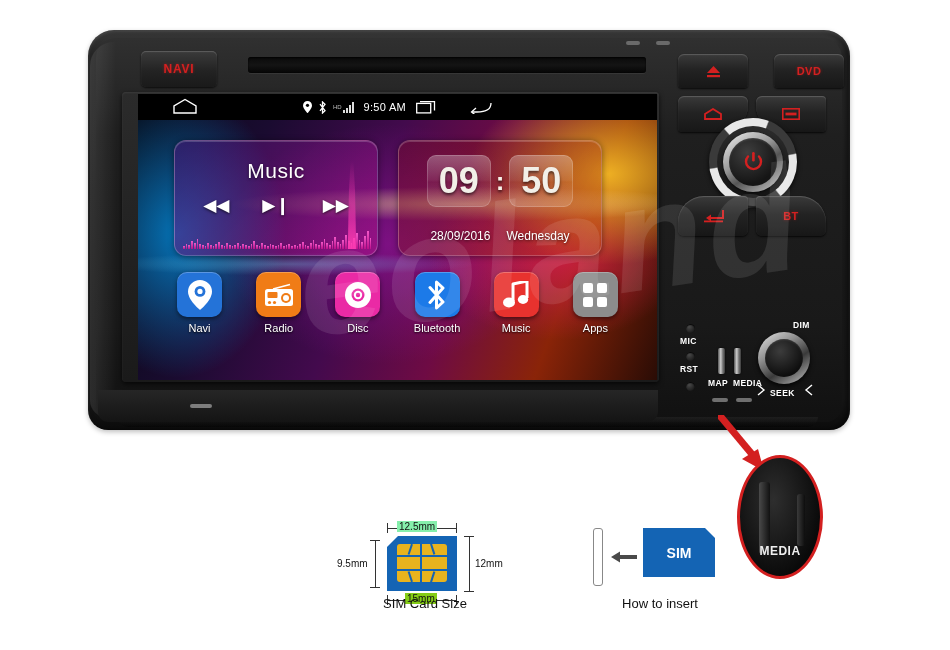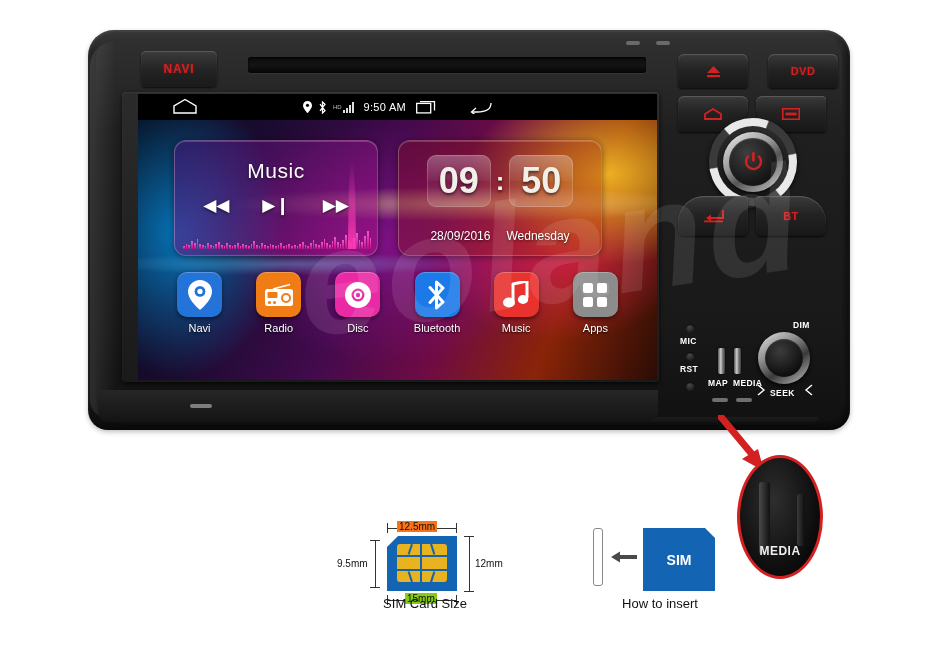--- a/index.html
+++ b/index.html
@@ -139,21 +139,21 @@
   .panel { position:absolute; left:676px; top:46px; width:156px; height:370px; }
   .pbtn {
     position:absolute;
     background: linear-gradient(180deg,#3a3a3a 0%,#232323 45%,#171717 100%);
     box-shadow: inset 0 1px 1px rgba(255,255,255,.18), 0 1px 2px rgba(0,0,0,.8);
     display:flex; align-items:center; justify-content:center;
     color:#d42020; font-size:11px; font-weight:bold; letter-spacing:.5px;
     text-shadow:0 0 3px rgba(210,25,25,.45);
   }
   .b-eject { left:2px; top:8px; width:70px; height:34px; border-radius:6px 6px 4px 4px; }
-  .b-dvd   { left:92px; top:8px; width:70px; height:34px; border-radius:6px 6px 4px 4px; }
+  .b-dvd   { left:98px; top:8px; width:70px; height:34px; border-radius:6px 6px 4px 4px; }
   .b-home  { left:2px; top:50px; width:70px; height:36px; border-radius:6px 6px 26px 4px; }
   .b-menu  { left:80px; top:50px; width:70px; height:36px; border-radius:6px 4px 4px 26px; }
   .b-back  { left:2px; top:150px; width:70px; height:40px; border-radius:26px 4px 6px 6px; }
   .b-bt    { left:80px; top:150px; width:70px; height:40px; border-radius:4px 26px 6px 6px; }
   .b-band  { left:2px; top:196px; width:148px; height:28px; border-radius:5px; }
 
   .knob-wrap { position:absolute; left:33px; top:72px; width:88px; height:88px; }
   .knob-ring {
     position:absolute; inset:0; border-radius:50%;
     background: conic-gradient(from 200deg, #e8e8e8 0deg 60deg, #3a3a3a 62deg 118deg, #e8e8e8 120deg 180deg, #3a3a3a 182deg 238deg, #e8e8e8 240deg 300deg, #3a3a3a 302deg 360deg);
@@ -195,21 +195,21 @@
     background:#1464b4; clip-path: polygon(11px 0, 100% 0, 100% 100%, 0 100%, 0 11px); }
   .sim-chip { position:absolute; left:52px; top:32px; width:50px; height:38px; background:#e8b31e; border-radius:3px; }
   .chipline { position:absolute; background:#1464b4; }
   .dimlbl { position:absolute; color:#111; font-size:10px; }
   .dimline { position:absolute; background:#333; }
   .simcap { position:absolute; left:0; top:84px; width:160px; text-align:center; color:#111; font-size:13px; }
 
   .insertbox { position:absolute; left:585px; top:520px; width:150px; height:98px; }
   .slotrect { position:absolute; left:8px; top:8px; width:10px; height:58px; background:#fff; border:1.5px solid #888; border-radius:3px; }
   .ins-arrow { position:absolute; left:26px; top:31px; width:26px; height:12px; }
-  .simblue { position:absolute; left:58px; top:8px; width:72px; height:63px; background:#1464b4;
+  .simblue { position:absolute; left:58px; top:8px; width:72px; height:49px; background:#1464b4;
     clip-path: polygon(0 0, calc(100% - 10px) 0, 100% 10px, 100% 100%, 0 100%);
     display:flex; align-items:center; justify-content:center; color:#fff; font-size:14px; font-weight:bold; }
   .inscap { position:absolute; left:0; top:76px; width:150px; text-align:center; color:#111; font-size:13px; }
 
   
   .callout-oval { position:absolute; left:737px; top:455px; width:86px; height:124px;
     border:3px solid #d32020; border-radius:50%;
     background: radial-gradient(ellipse at 42% 36%, #2e2e2e, #0a0a0a 72%); overflow:hidden; }
   .co-slot1 { position:absolute; left:19px; top:24px; width:11px; height:72px; border-radius:3px;
     background: linear-gradient(90deg,#4a4a4a,#111); }
@@ -542,21 +542,21 @@
   </div>
 
   <div class="watermark">eolandmaier</div>
 
 
   <div class="simbox">
 
     <div class="dimline" style="left:42px; top:16px; width:70px; height:1px;"></div>
     <div class="dimline" style="left:42px; top:11px; width:1px; height:10px;"></div>
     <div class="dimline" style="left:111px; top:11px; width:1px; height:10px;"></div>
-    <div class="dimlbl" style="left:52px; top:9px; background:#f97316; padding:0 2px;">12.5mm</div>
+    <div class="dimlbl" style="left:52px; top:9px; background:#86efac; padding:0 2px;">12.5mm</div>
 
     <div class="sim-card"></div>
     <div class="sim-chip">
       <div class="chipline" style="left:0; top:11px; width:50px; height:1.5px;"></div>
       <div class="chipline" style="left:0; top:25px; width:50px; height:1.5px;"></div>
       <div class="chipline" style="left:23px; top:0; width:1.5px; height:38px;"></div>
       <div class="chipline" style="left:14px; top:0; width:1.5px; height:11px; transform:rotate(18deg); transform-origin:top;"></div>
       <div class="chipline" style="left:33px; top:0; width:1.5px; height:11px; transform:rotate(-18deg); transform-origin:top;"></div>
       <div class="chipline" style="left:14px; top:27px; width:1.5px; height:11px; transform:rotate(-18deg); transform-origin:bottom;"></div>
       <div class="chipline" style="left:33px; top:27px; width:1.5px; height:11px; transform:rotate(18deg); transform-origin:bottom;"></div>

